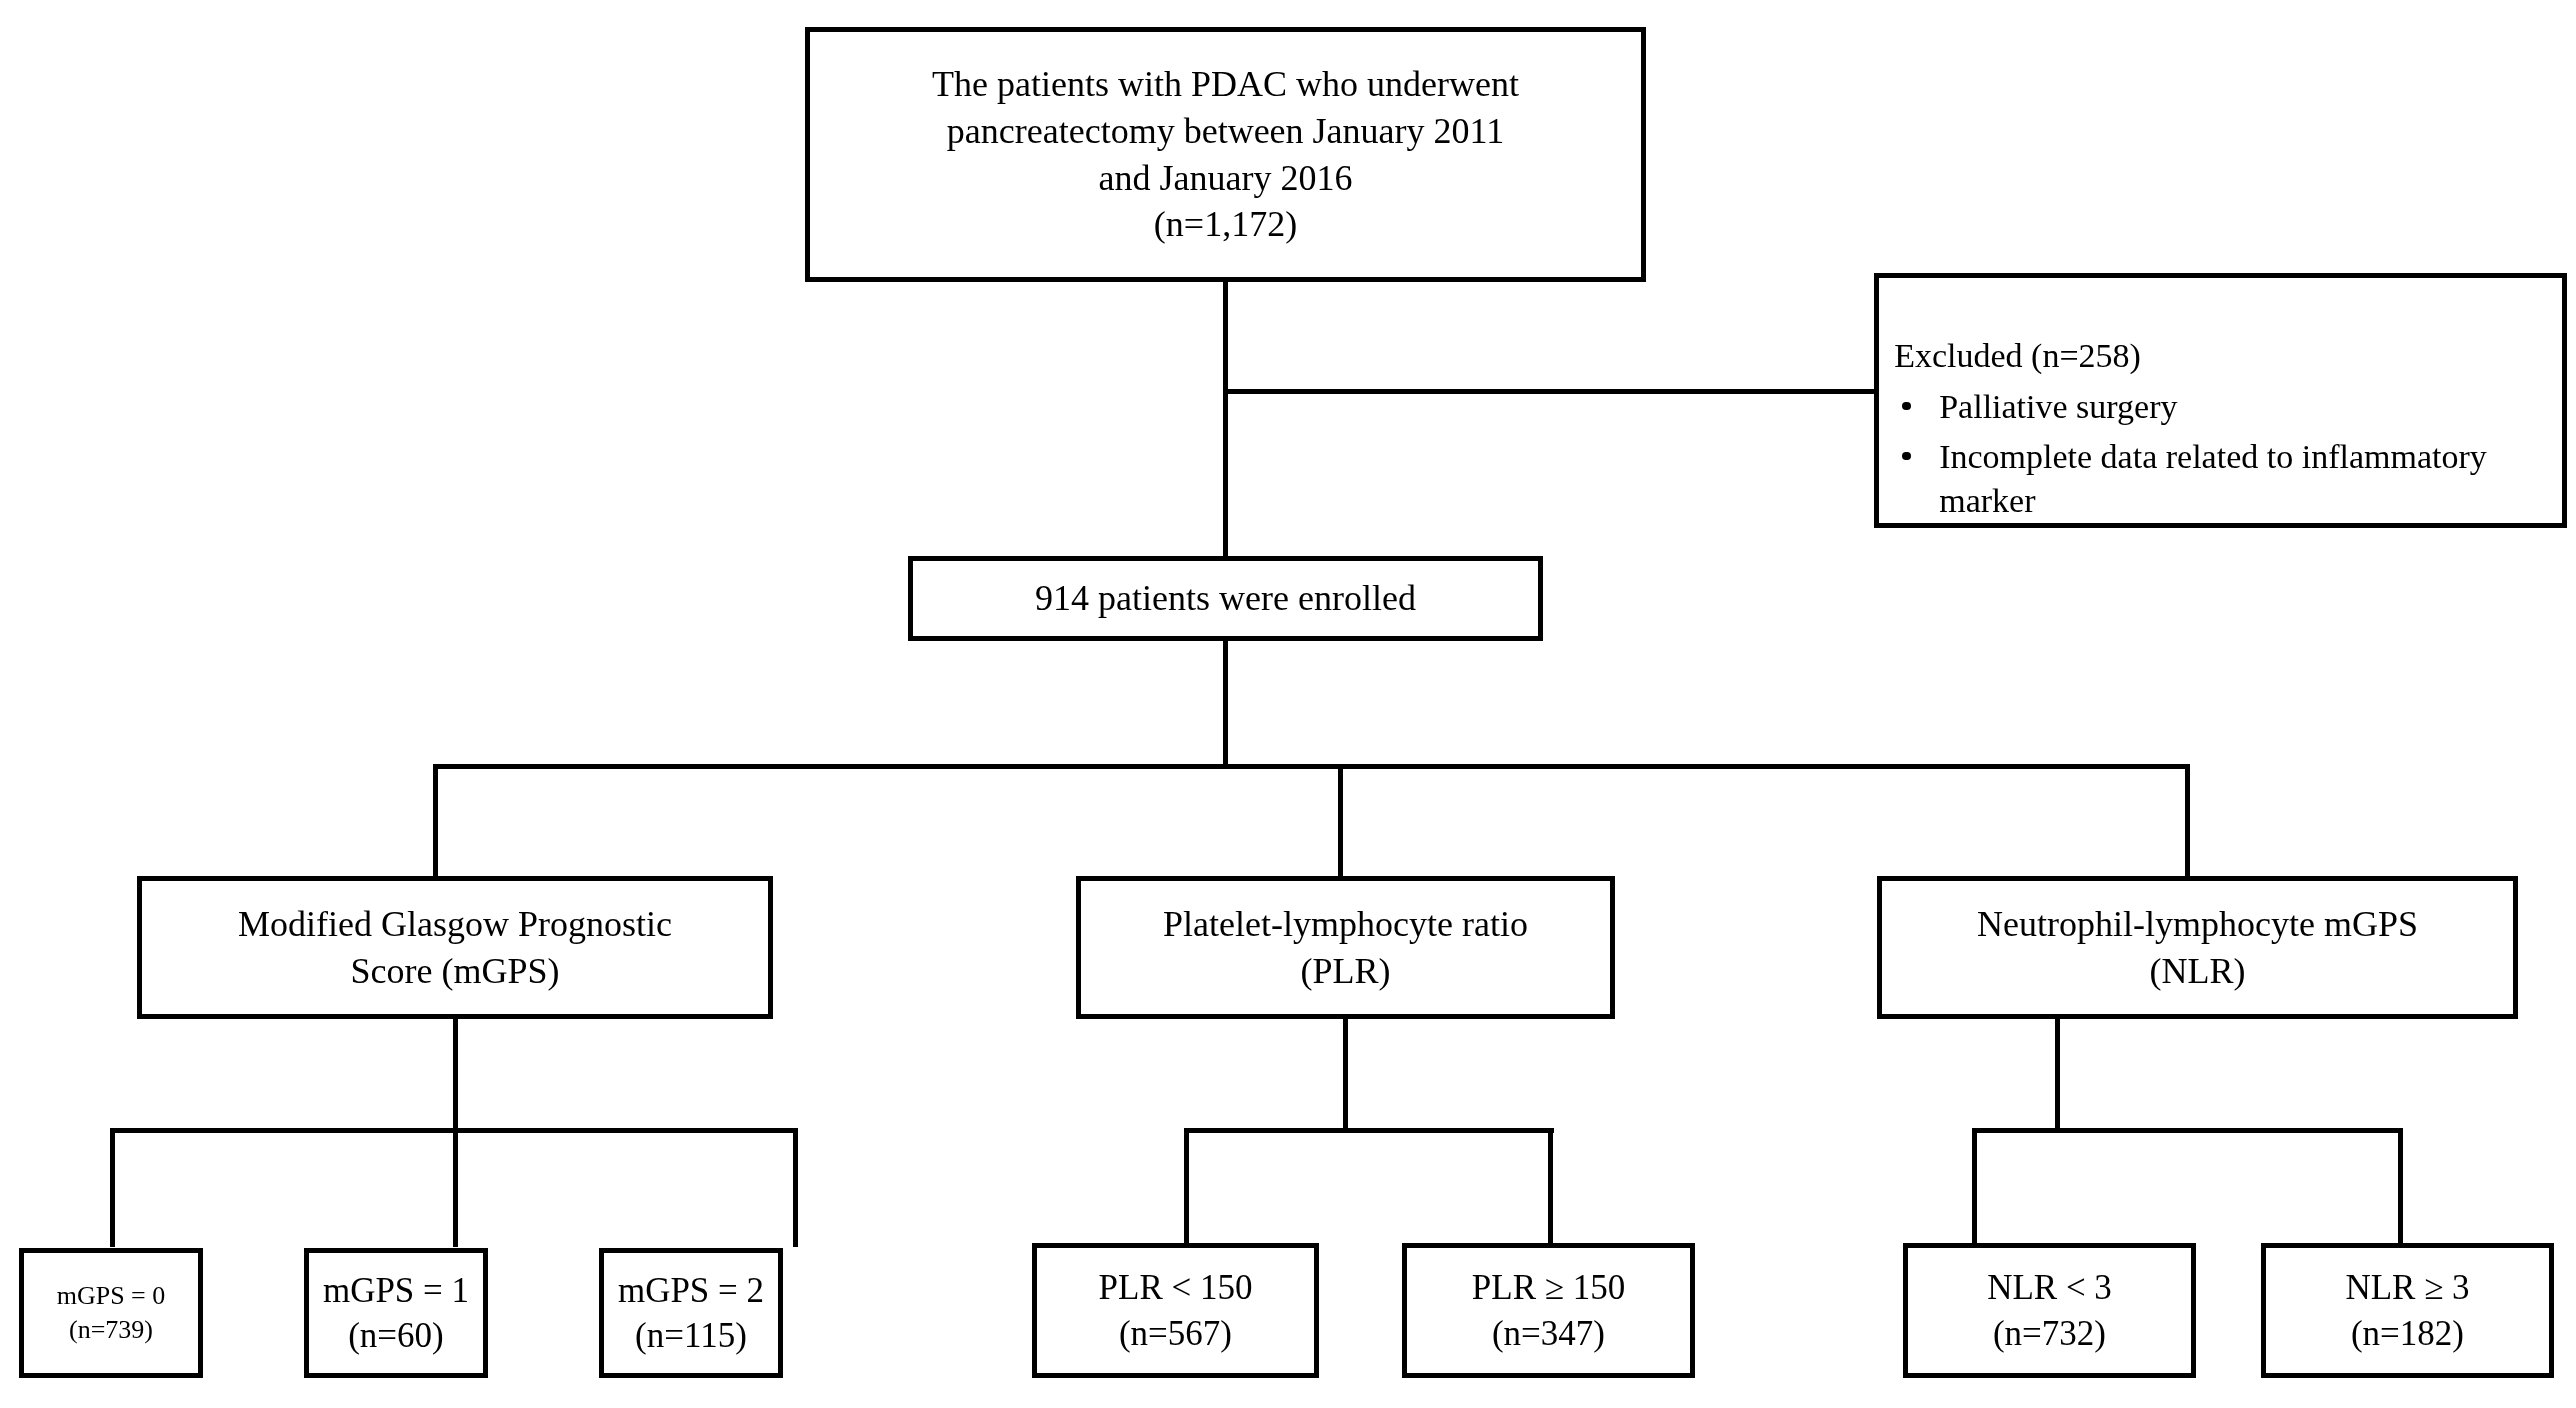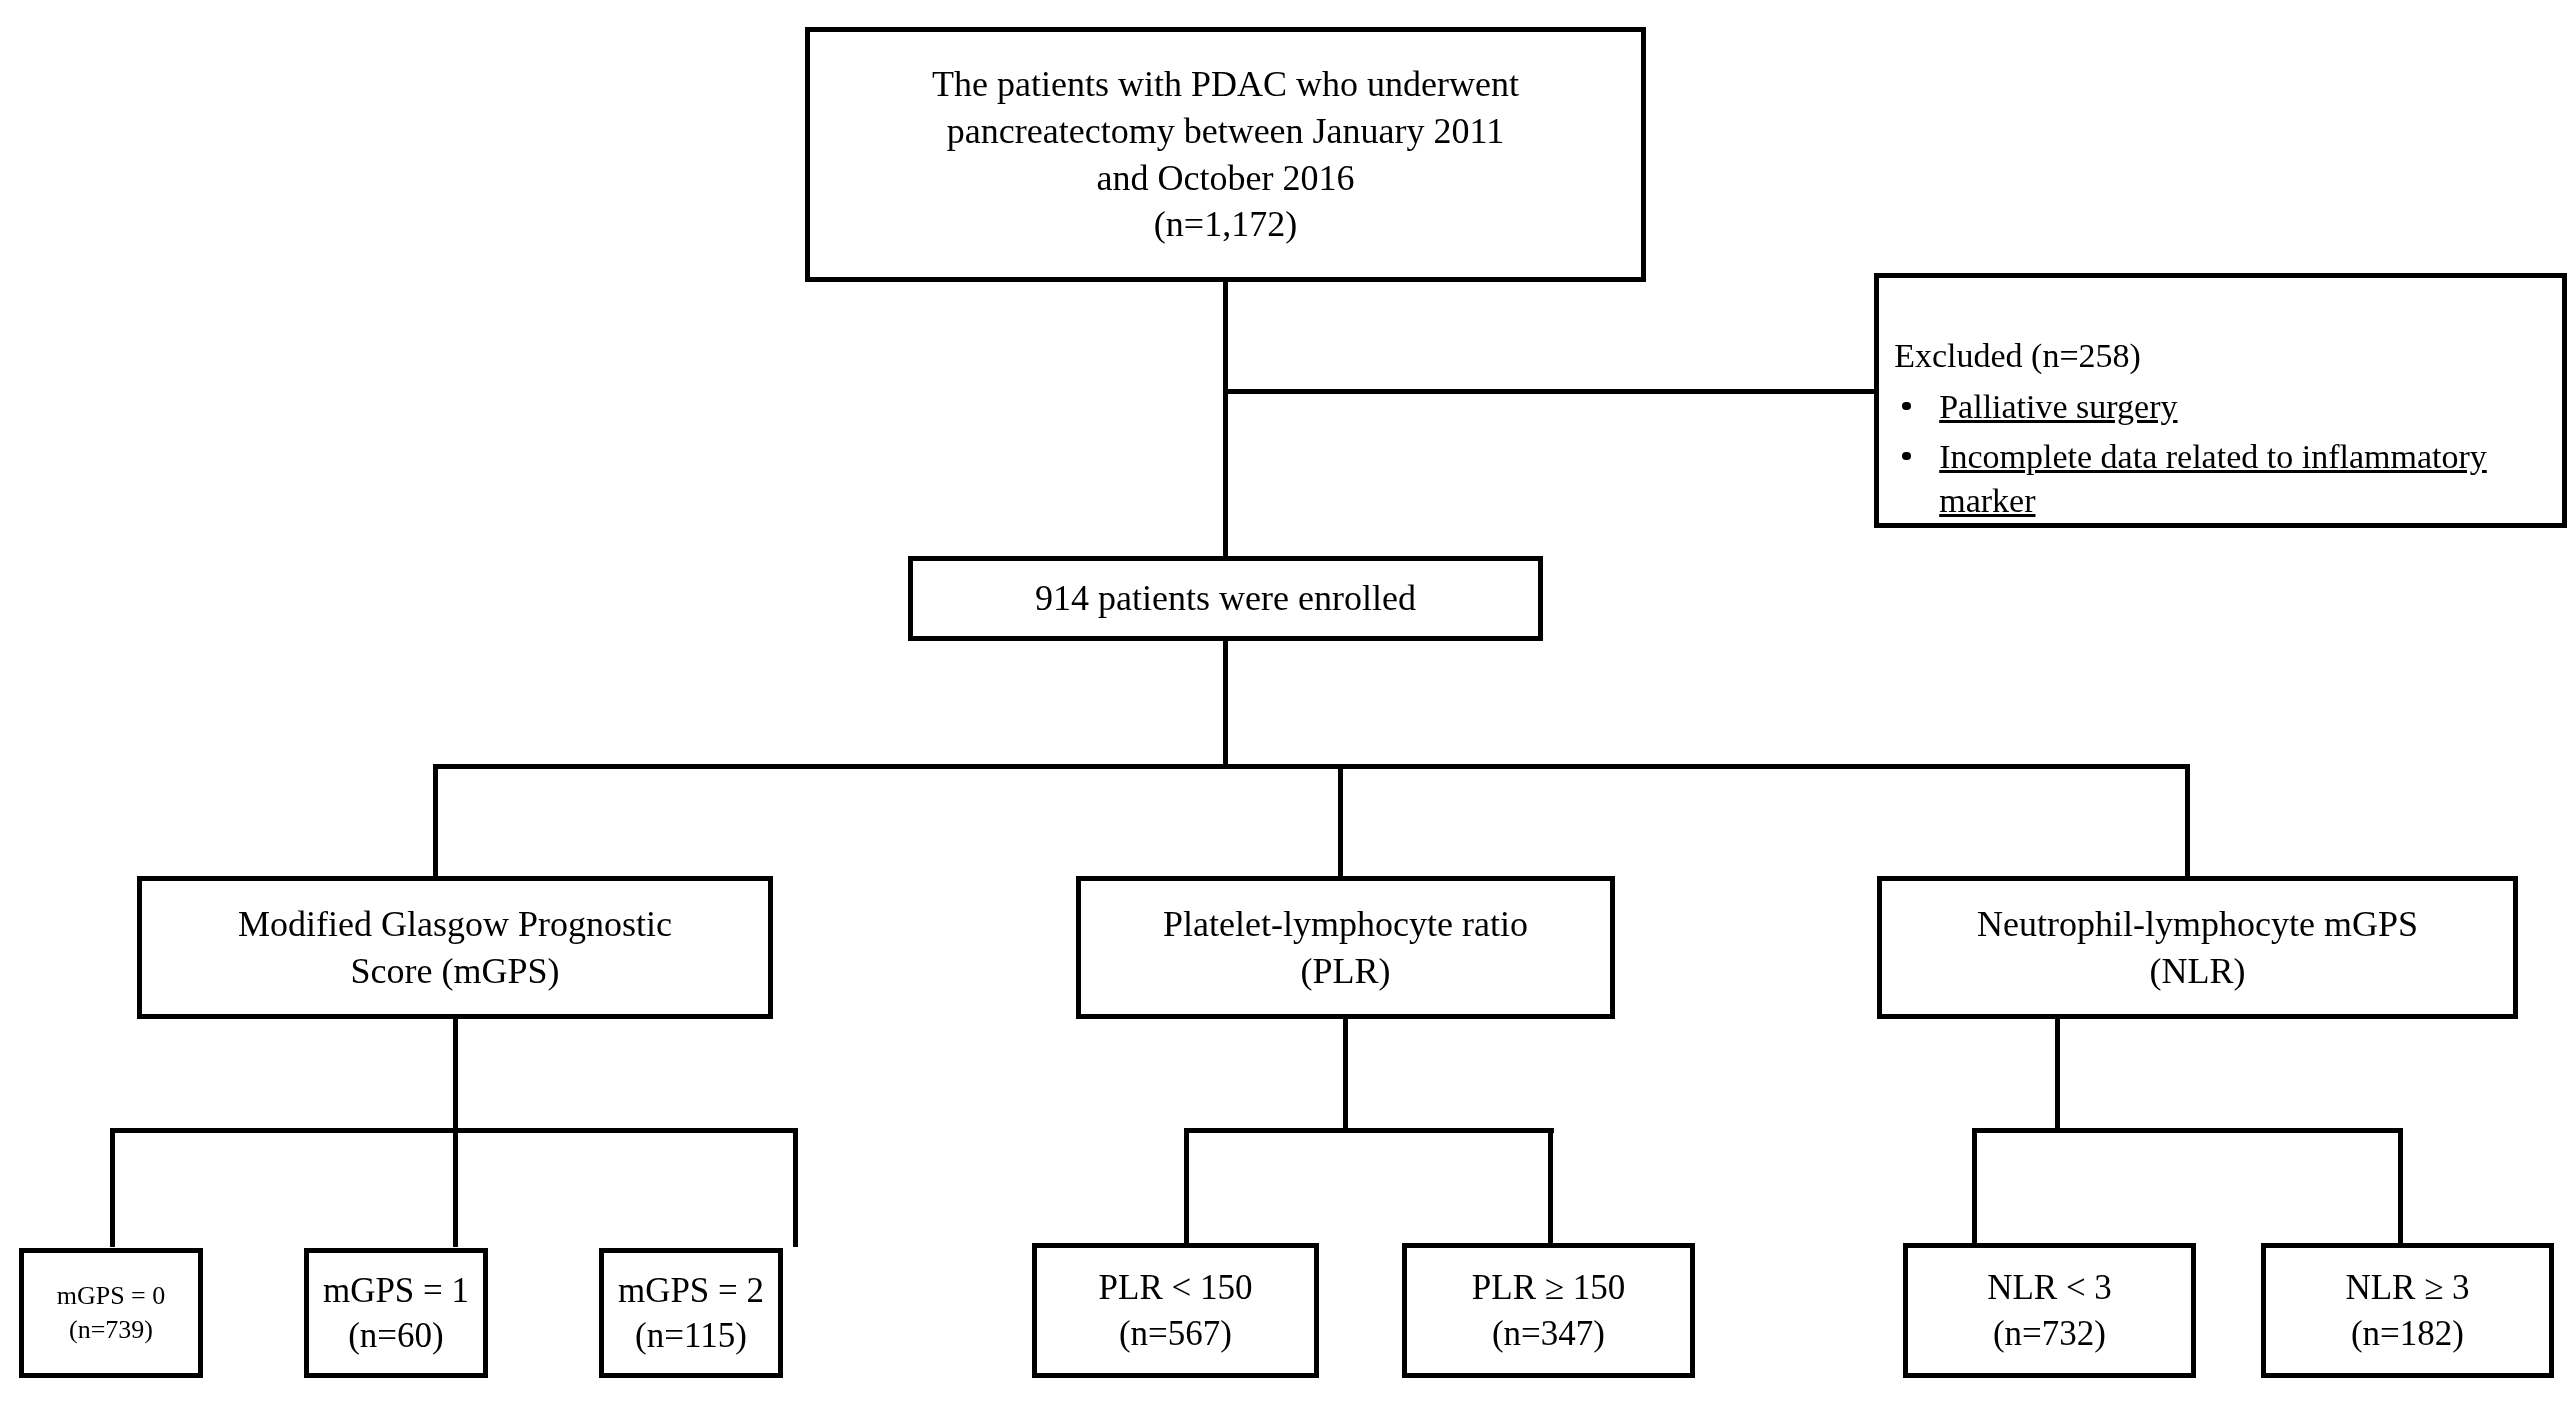--- a/index.html
+++ b/index.html
@@ -42,21 +42,20 @@
     list-style: none;
     margin: 0;
     padding: 0 0 0 15.2px;
     width: 100%;
   }
   .bullet-list li {
     position: relative;
     padding-left: 45px;
     margin: 5.9px 0 0 0;
     text-align: left;
-    text-decoration: underline;
   }
   .bullet-list li .dot {
     position: absolute;
     left: 8.2px;
     top: 0.50em;
     width: 8.8px;
     height: 8.8px;
     border-radius: 50%;
     background: #000000;
   }
@@ -76,21 +75,21 @@
   .h.thick { height: 5.3px; }
 </style>
 </head>
 <body>
 
 <div id="flowchart-root">
 
   <div class="node" id="node-source" style="left:805px; top:27px; width:841px; height:255px; font-size:36px;">
     <span class="line">The patients with PDAC who underwent</span>
     <span class="line">pancreatectomy between January 2011</span>
-    <span class="line">and October 2016</span>
+    <span class="line">and January 2016</span>
     <span class="line">(n=1,172)</span>
   </div>
 
   <div class="conn v" style="left:1223px; top:282px; width:4.7px; height:274px;"></div>
 
   <div class="conn h" style="left:1223px; top:389px; width:652px; height:4.7px;"></div>
 
   <div class="node left-align" id="node-excluded" style="left:1874px; top:273px; width:693px; height:255px; font-size:34px; padding-top:16.4px;">
     <span class="excluded-head">Excluded (n=258)</span>
     <ul class="bullet-list">

